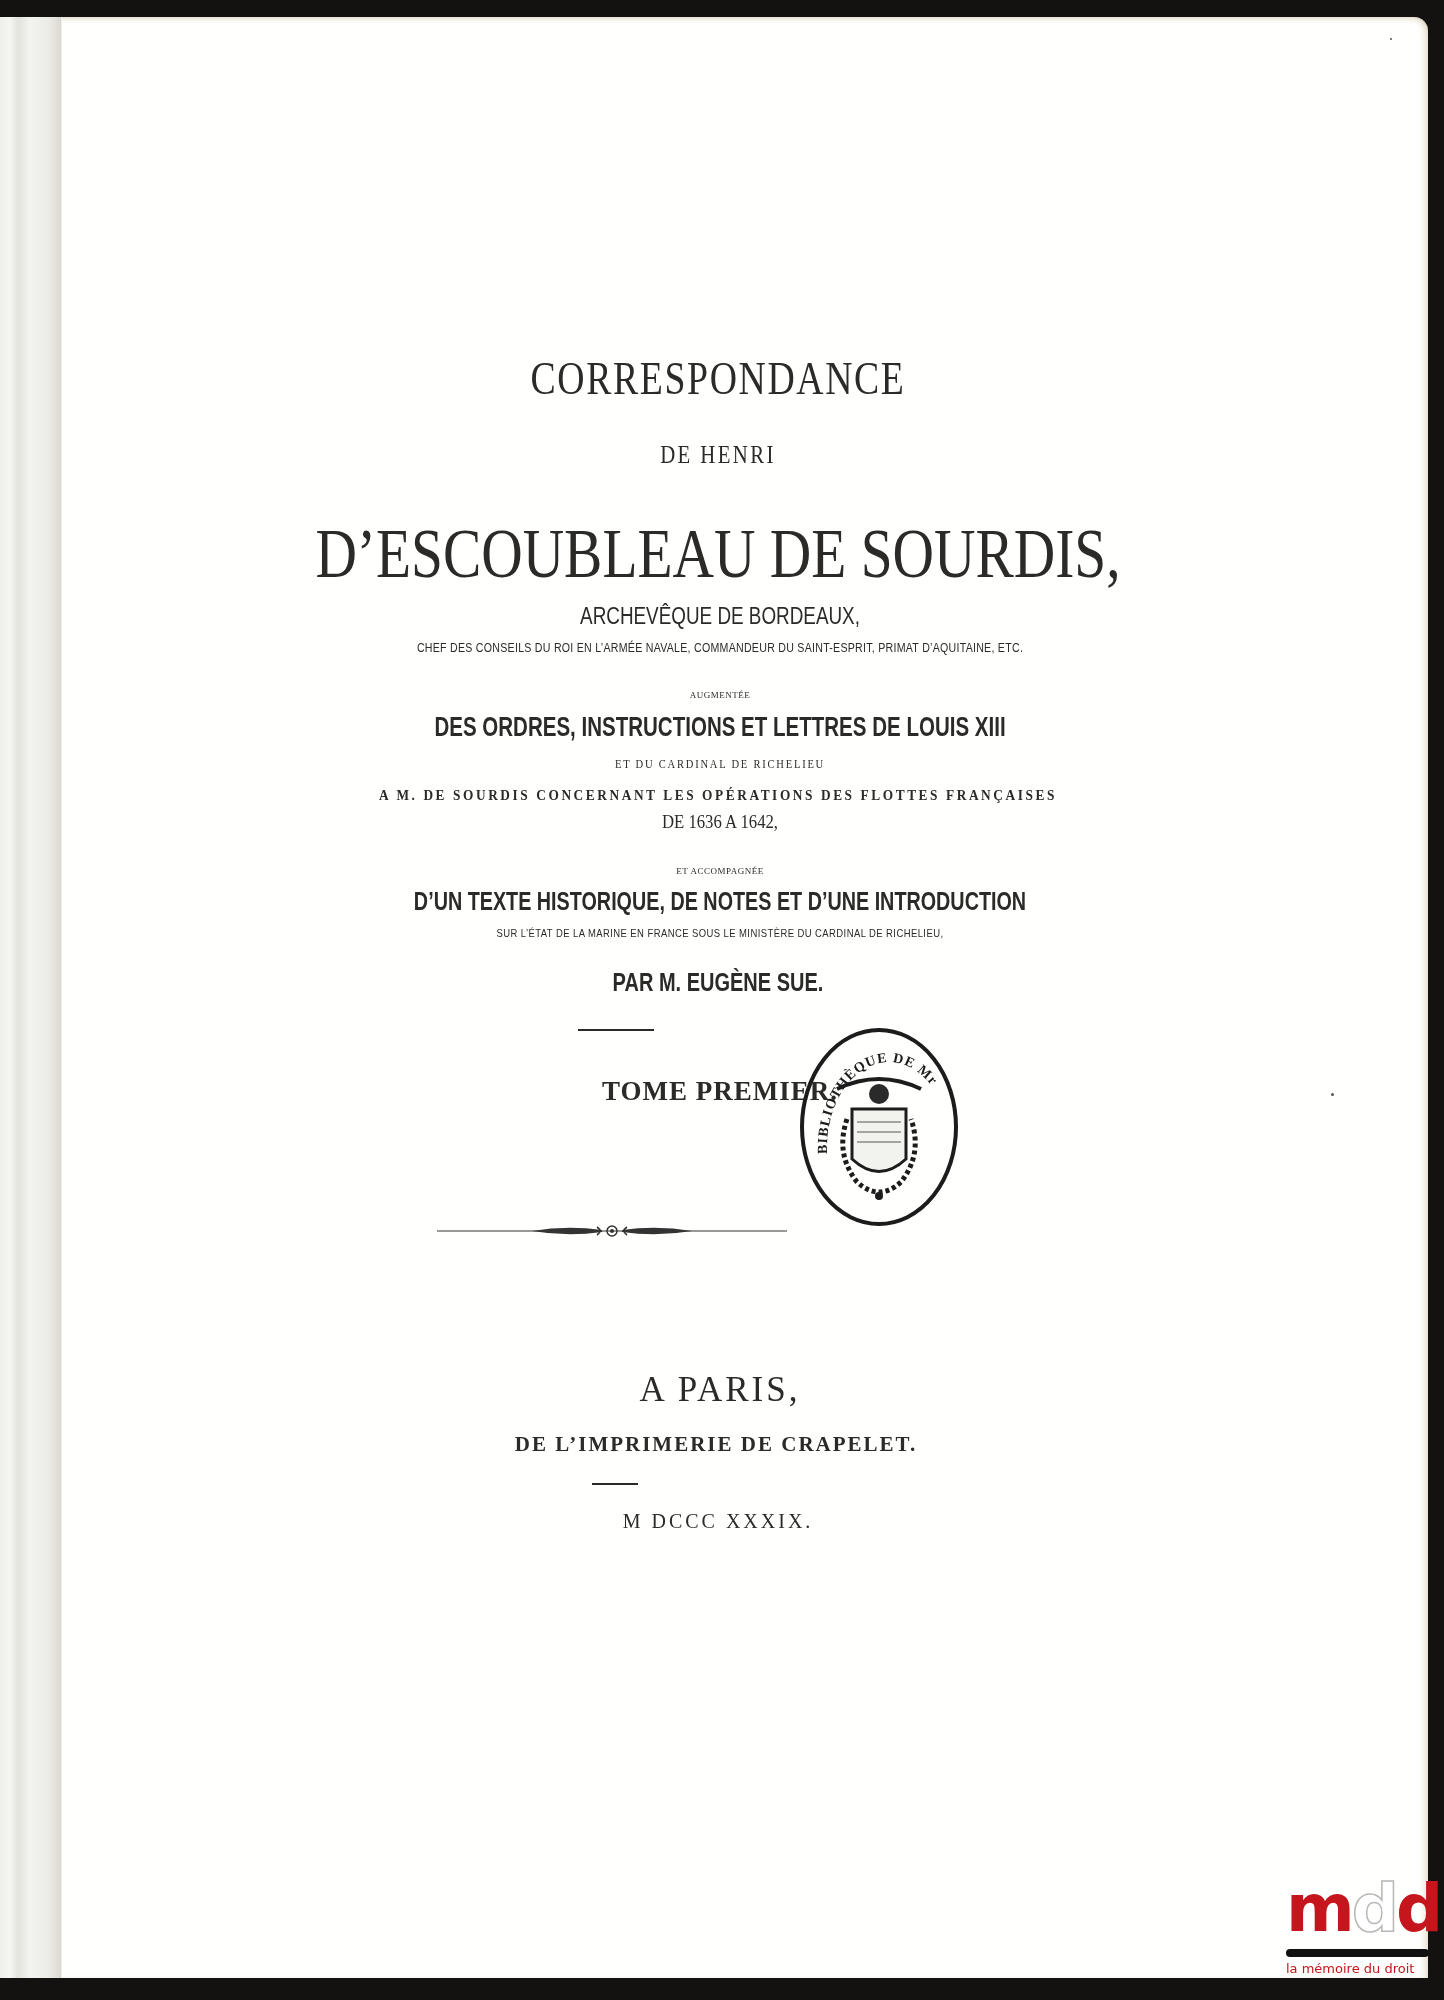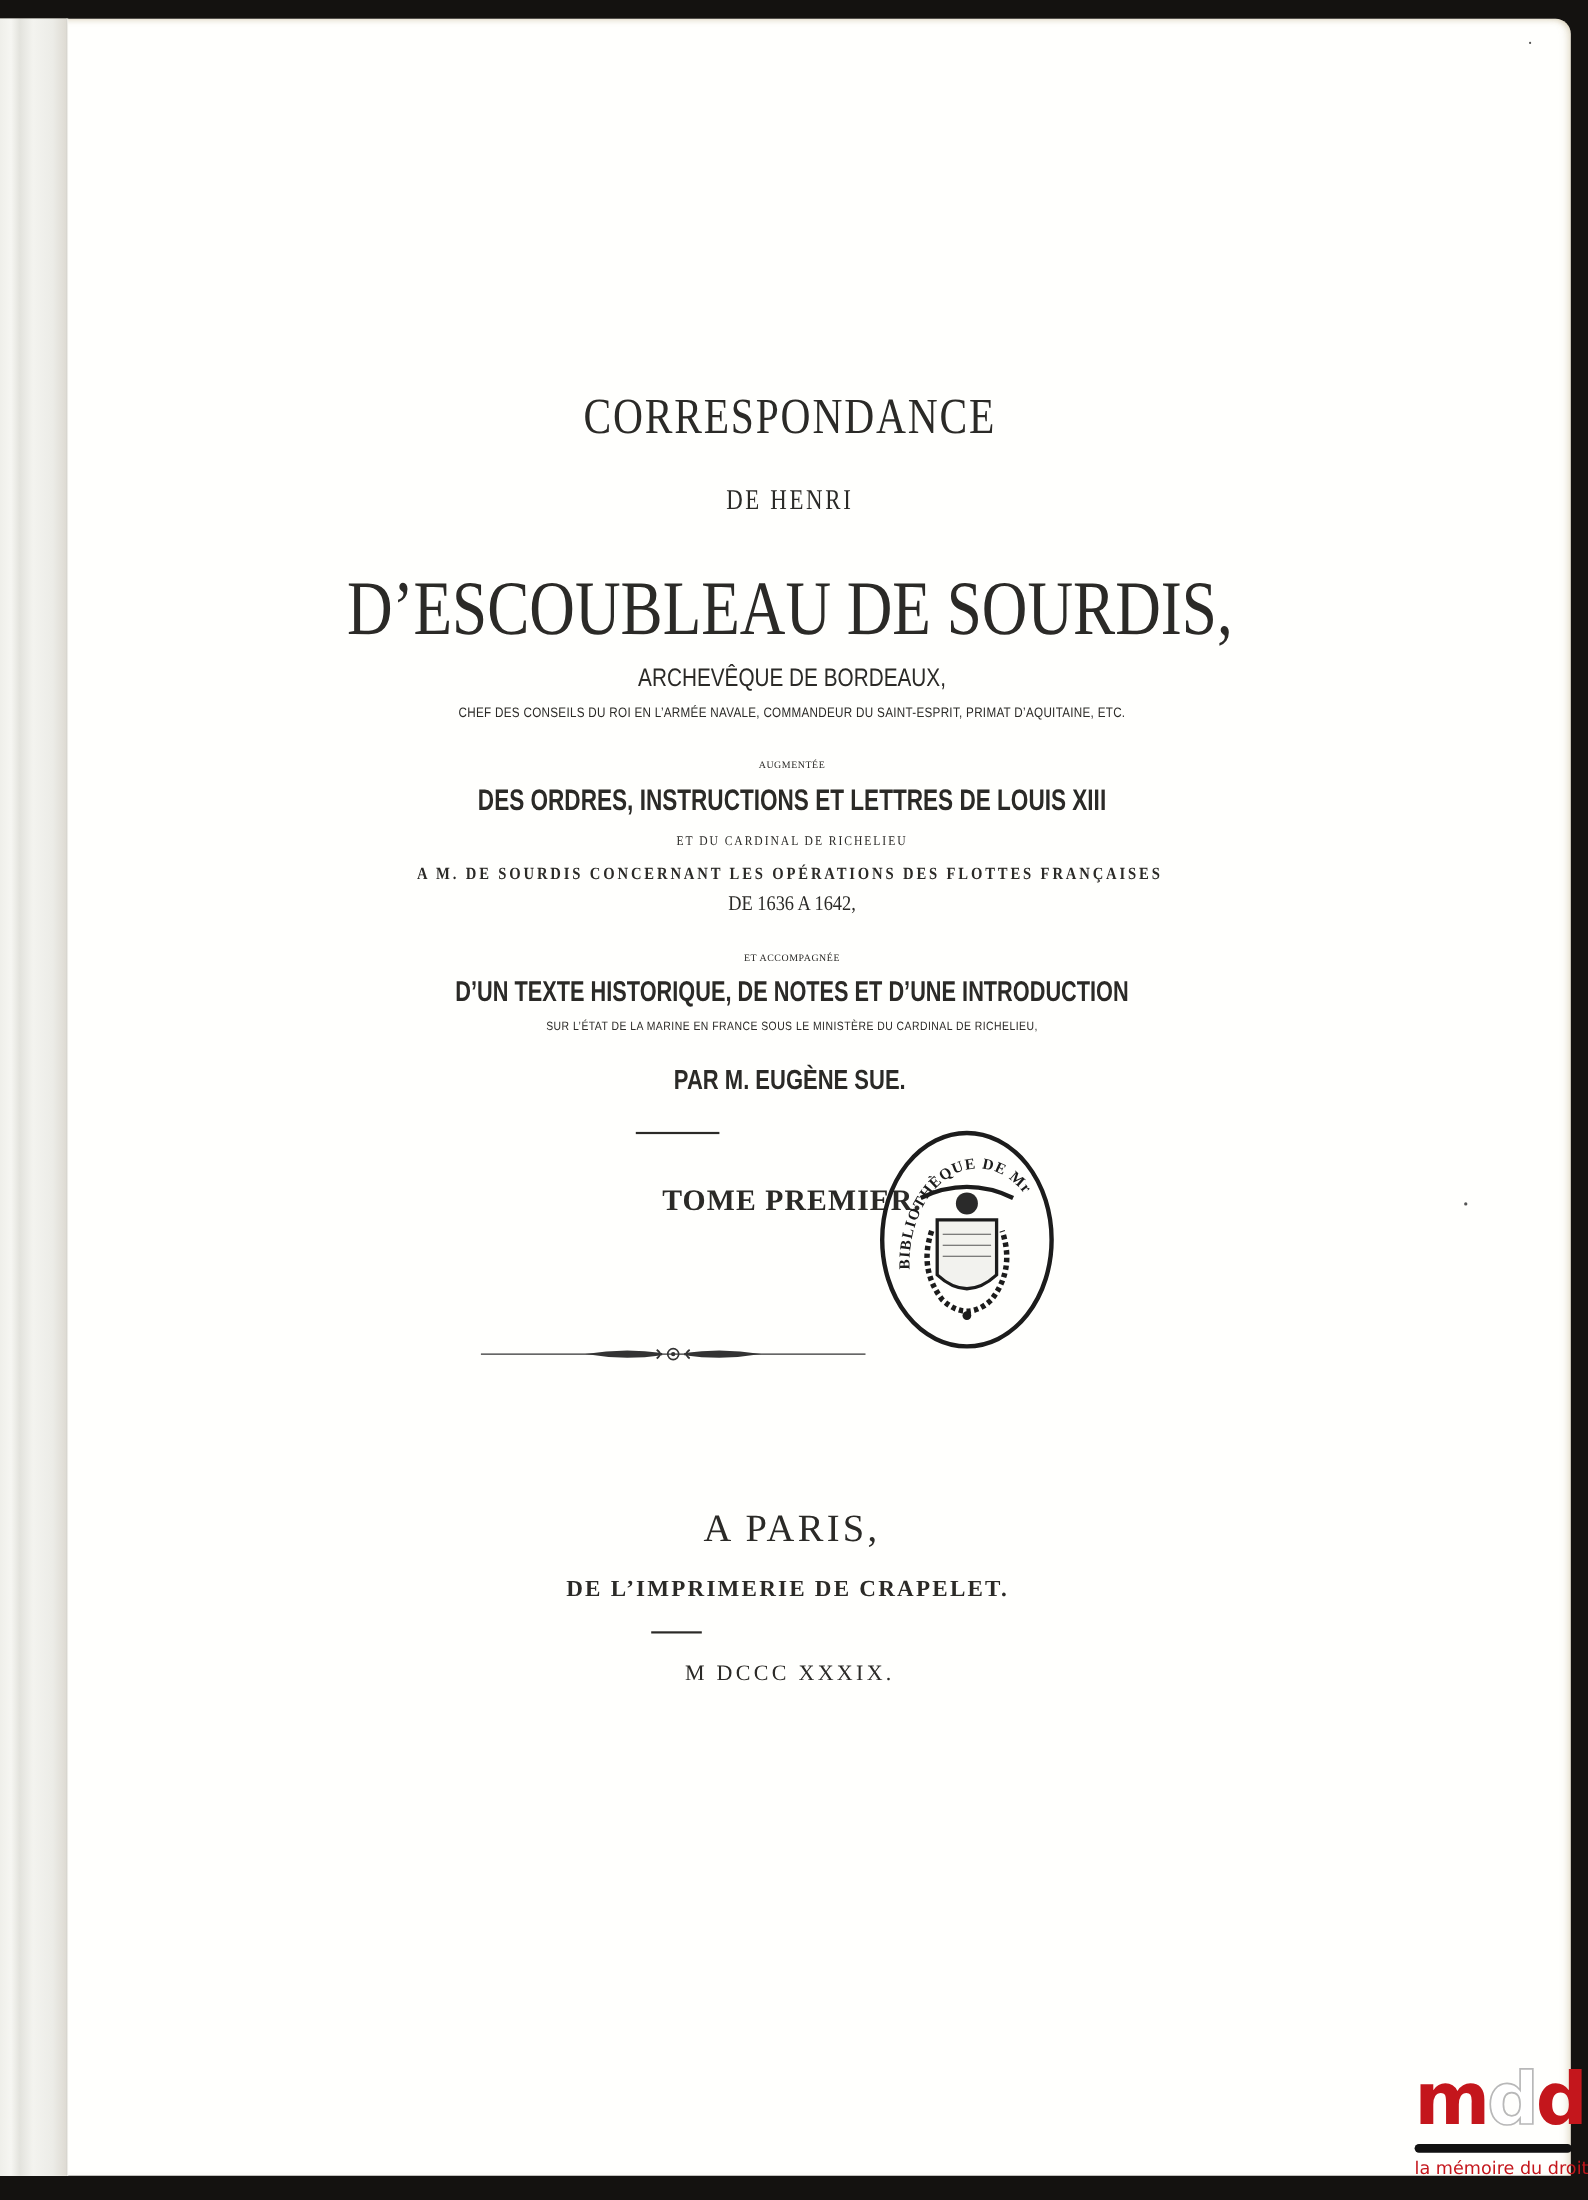--- a/index.html
+++ b/index.html
@@ -27,21 +27,21 @@
   .l-paris { top:1370px; font-size:35px; letter-spacing:3px; left:-2px; }
   .l-impr { top:1432px; font-size:21px; letter-spacing:2px; font-weight:bold; left:-6px; }
   .l-year { top:1510px; font-size:20px; letter-spacing:3px; left:-4px; }
   .rule { position:absolute; height:2px; background:#2b2a27; }
   .ornament { position:absolute; left:437px; top:1222px; width:350px; height:18px; }
   .stamp { position:absolute; left:797px; top:1024px; width:164px; height:206px; }
   .logo { position:absolute; left:1283px; top:1888px; width:150px; height:100px; }
   .logo .mdd { position:absolute; left:3px; top:-18px; font-family:"DejaVu Sans",sans-serif; font-size:66px; font-weight:bold; color:#c4161c; letter-spacing:-3px; }
   .logo .mdd .mid { color:#fff; -webkit-text-stroke:1.5px #b8b8b8; }
   .logo .bar { position:absolute; left:3px; top:61px; width:143px; height:8px; background:#111; border-radius:4px; }
-  .logo .tag { position:absolute; left:3px; top:73px; font-family:"DejaVu Sans",sans-serif; font-size:16px; color:#c4161c; white-space:nowrap; }
+  .logo .tag { position:absolute; left:3px; top:73px; font-family:"DejaVu Sans",sans-serif; font-size:13px; color:#c4161c; white-space:nowrap; }
   .speck { position:absolute; width:3px; height:3px; border-radius:50%; background:#555; }
 </style>
 </head>
 <body>
 
 <div class="binding"></div>
 <div class="page"></div>
 <div class="binding"></div>
 <div class="binding-line"></div>
 

